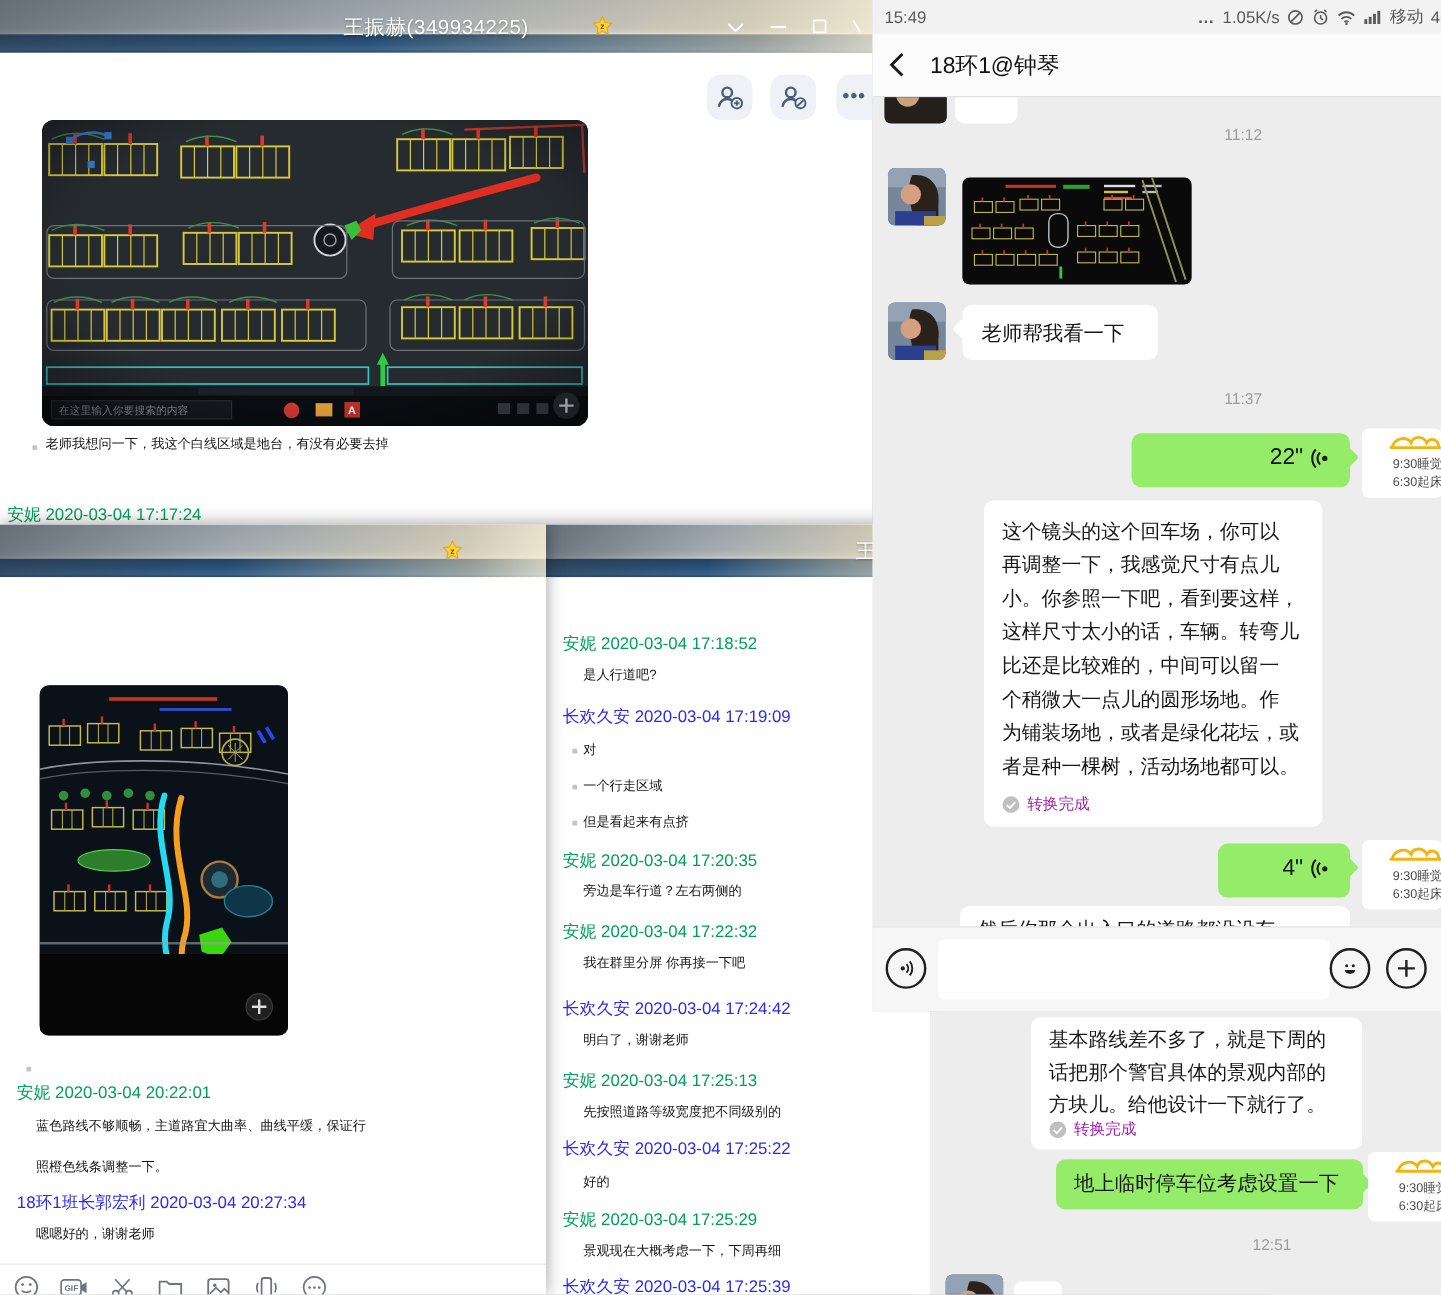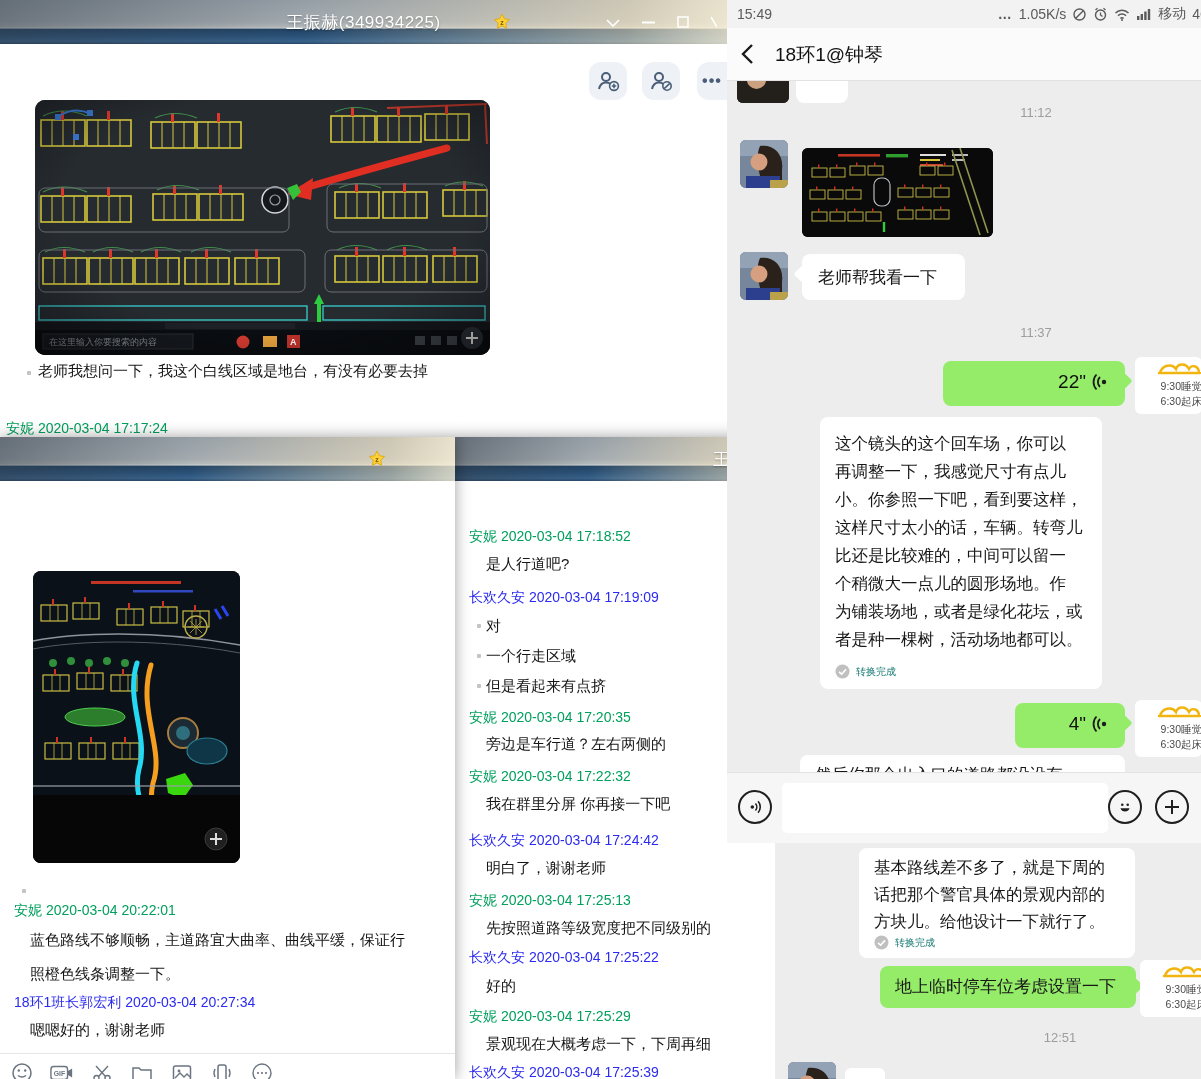--- a/index.html
+++ b/index.html
@@ -9,21 +9,21 @@
     background:
       linear-gradient(90deg, rgba(58,68,80,.55) 0%, rgba(120,130,140,.12) 42%, rgba(246,228,190,.55) 86%, rgba(252,242,214,.8) 100%),
       linear-gradient(180deg,#99a2a9 0%,#a9b0b5 50%,#bcc1c1 61%,#d8dcdc 64%,#16395c 66%,#1f4b76 82%,#2f5d89 94%,#1c3f63 100%);}
   .ttext{position:absolute;top:11px;width:100%;text-align:center;color:#fff;font-size:17px;letter-spacing:.5px;text-shadow:0 1px 2px rgba(0,0,0,.35);white-space:nowrap;}
   .tstar{position:absolute;top:13px;}
   .wctrl{position:absolute;top:0;right:0;height:44px;display:flex;align-items:center;gap:22px;padding-right:10px;}
   .wctrl svg{display:block;}
   .wbody{position:absolute;left:0;top:44px;right:0;bottom:0;background:#fff;}
   .actbtn{position:absolute;top:18px;width:38px;height:38px;border-radius:12px;background:#eef1f5;display:flex;align-items:center;justify-content:center;}
   .imgmsg{position:absolute;border-radius:10px;overflow:hidden;background:#15181c;}
-  .qmsg{position:absolute;font-size:15px;color:#161616;white-space:nowrap;}
+  .qmsg{position:absolute;font-size:11px;color:#161616;white-space:nowrap;}
   .dot{position:absolute;width:4px;height:4px;border-radius:1px;background:#c4c4c4;}
   .sender{position:absolute;font-size:14px;white-space:nowrap;}
   .g{color:#00a05c;} .bl{color:#2b2bEF;}
   .notice{position:absolute;left:50%;transform:translateX(-50%);background:#e9ebee;border-radius:14px;height:27px;line-height:27px;
     padding:0 16px;font-size:13px;color:#7f8893;white-space:nowrap;}
   .notice a{color:#2f93e6;text-decoration:none;}
   .toolrow{position:absolute;display:flex;gap:16px;align-items:center;}
   .toolrow .ic{width:24px;height:24px;display:flex;align-items:center;justify-content:center;}
   .divh{position:absolute;left:0;right:0;height:1px;background:#e5e5e5;}
   
@@ -33,21 +33,21 @@
   .navbar{position:absolute;left:0;top:28px;right:0;height:52px;background:#fbfbfb;border-bottom:1px solid #e2e2e2;}
   .ptime{position:absolute;width:100%;text-align:center;color:#9d9d9d;font-size:13px;}
   .avatar{position:absolute;border-radius:6px;overflow:hidden;background:#5d6b7a;}
   .bubble-w{position:absolute;background:#fff;border-radius:8px;}
   .bubble-w .tail{position:absolute;left:-6px;top:14px;width:12px;height:12px;background:#fff;transform:rotate(45deg);border-radius:2px;}
   .bubble-g{position:absolute;background:#95ec69;border-radius:8px;}
   .bubble-g .tailr{position:absolute;right:-5px;top:14px;width:12px;height:12px;background:#95ec69;transform:rotate(45deg);border-radius:2px;}
   .msgtxt{font-size:17px;color:#171717;}
   .sticker{position:absolute;width:67px;background:#fff;border-radius:6px;padding:4px 0 5px;text-align:right;}
   .sticker .sl{font-size:10.5px;color:#4a4a4a;line-height:15px;white-space:nowrap;}
-  .convert{display:flex;align-items:center;gap:6px;color:#0f766e;font-size:10px;text-align:right;}
+  .convert{display:flex;align-items:center;gap:6px;color:#a21caf;font-size:13px;text-align:right;}
   .inbar{position:absolute;left:0;right:0;height:70px;background:#f6f6f6;border-top:1px solid #e3e3e3;}
   .circbtn{position:absolute;width:34px;height:34px;border-radius:50%;border:2px solid #1f1f1f;box-sizing:border-box;display:flex;align-items:center;justify-content:center;background:transparent;}
   .scrollbar{position:absolute;width:4px;border-radius:2px;background:#c6c6c6;}
 </style>
 </head>
 <body>
 
 <div id="screen">
 
   <section class="win" style="left:0;top:0;width:727px;height:481px;">

